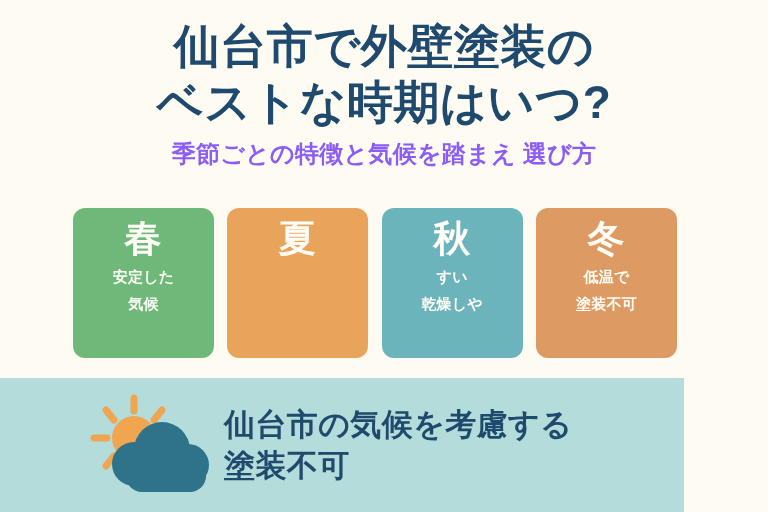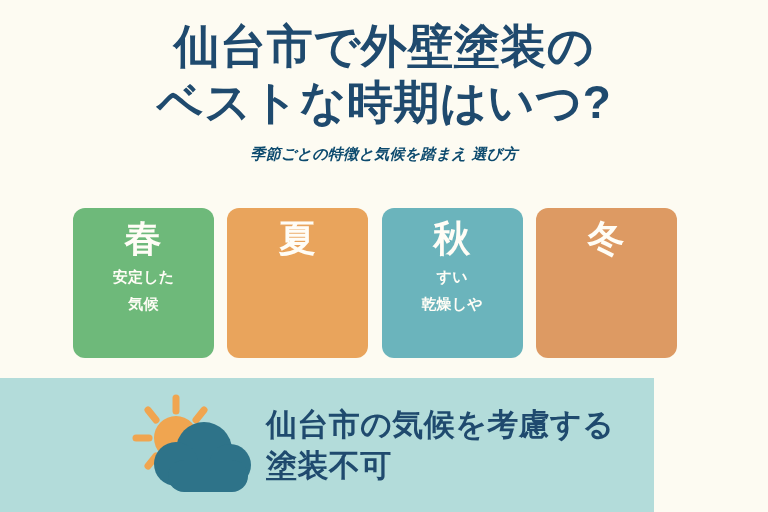--- a/index.html
+++ b/index.html
@@ -36,27 +36,26 @@
     color: #1F4A6E;
     font-weight: 700;
     font-size: 46px;
     line-height: 56px;
     letter-spacing: 0.5px;
     white-space: nowrap;
   }
   .subtitle {
     display: block;
     margin-top: 9px;
-    color: #0c4a6e;
-    font-weight: 700;
-    font-size: 15px;
+    color: #8b5cf6;
+    font-weight: 700;
+    font-size: 24px;
     line-height: 30px;
     letter-spacing: 0.3px;
     white-space: nowrap;
-    font-style: italic;
   }
 
   
   .cards {
     position: absolute;
     left: 73px;
     top: 208px;
     width: 604px;
     height: 150px;
     display: flex;
@@ -89,26 +88,25 @@
     letter-spacing: 0.2px;
     padding: 0 4px;
   }
   .card-desc span { display: block; }
 
   
   .banner {
     position: absolute;
     left: 0;
     top: 378px;
-    width: 612px;
+    width: 684px;
     height: 134px;
     background: #B3DCDA;
     display: flex;
     align-items: center;
-    padding-left: 42px;
   }
   .banner-icon {
     width: 132px;
     height: 110px;
     margin-left: 84px;
     margin-top: 4px;
     flex: 0 0 auto;
     display: flex;
     align-items: center;
     justify-content: center;
@@ -151,20 +149,24 @@
     <div class="card" style="background: rgb(107, 180, 188);">
       <div class="card-season">秋</div>
       <div class="card-desc">
         <span>すい</span>
         <span>乾燥しや</span>
       </div>
     </div>
 
     <div class="card" style="background: rgb(221, 154, 99);">
       <div class="card-season">冬</div>
+      <div class="card-desc">
+        <span>低温で</span>
+        <span>塗装不可</span>
+      </div>
     </div>
 
   </div>
 
   <div class="banner" style="background: rgb(179, 220, 218);">
     <div class="banner-icon">
       <svg viewBox="0 0 132 110" width="132" height="110" aria-hidden="true">
         <g id="sun-group">
 
           <g stroke="#F0A550" stroke-width="7" stroke-linecap="round">

